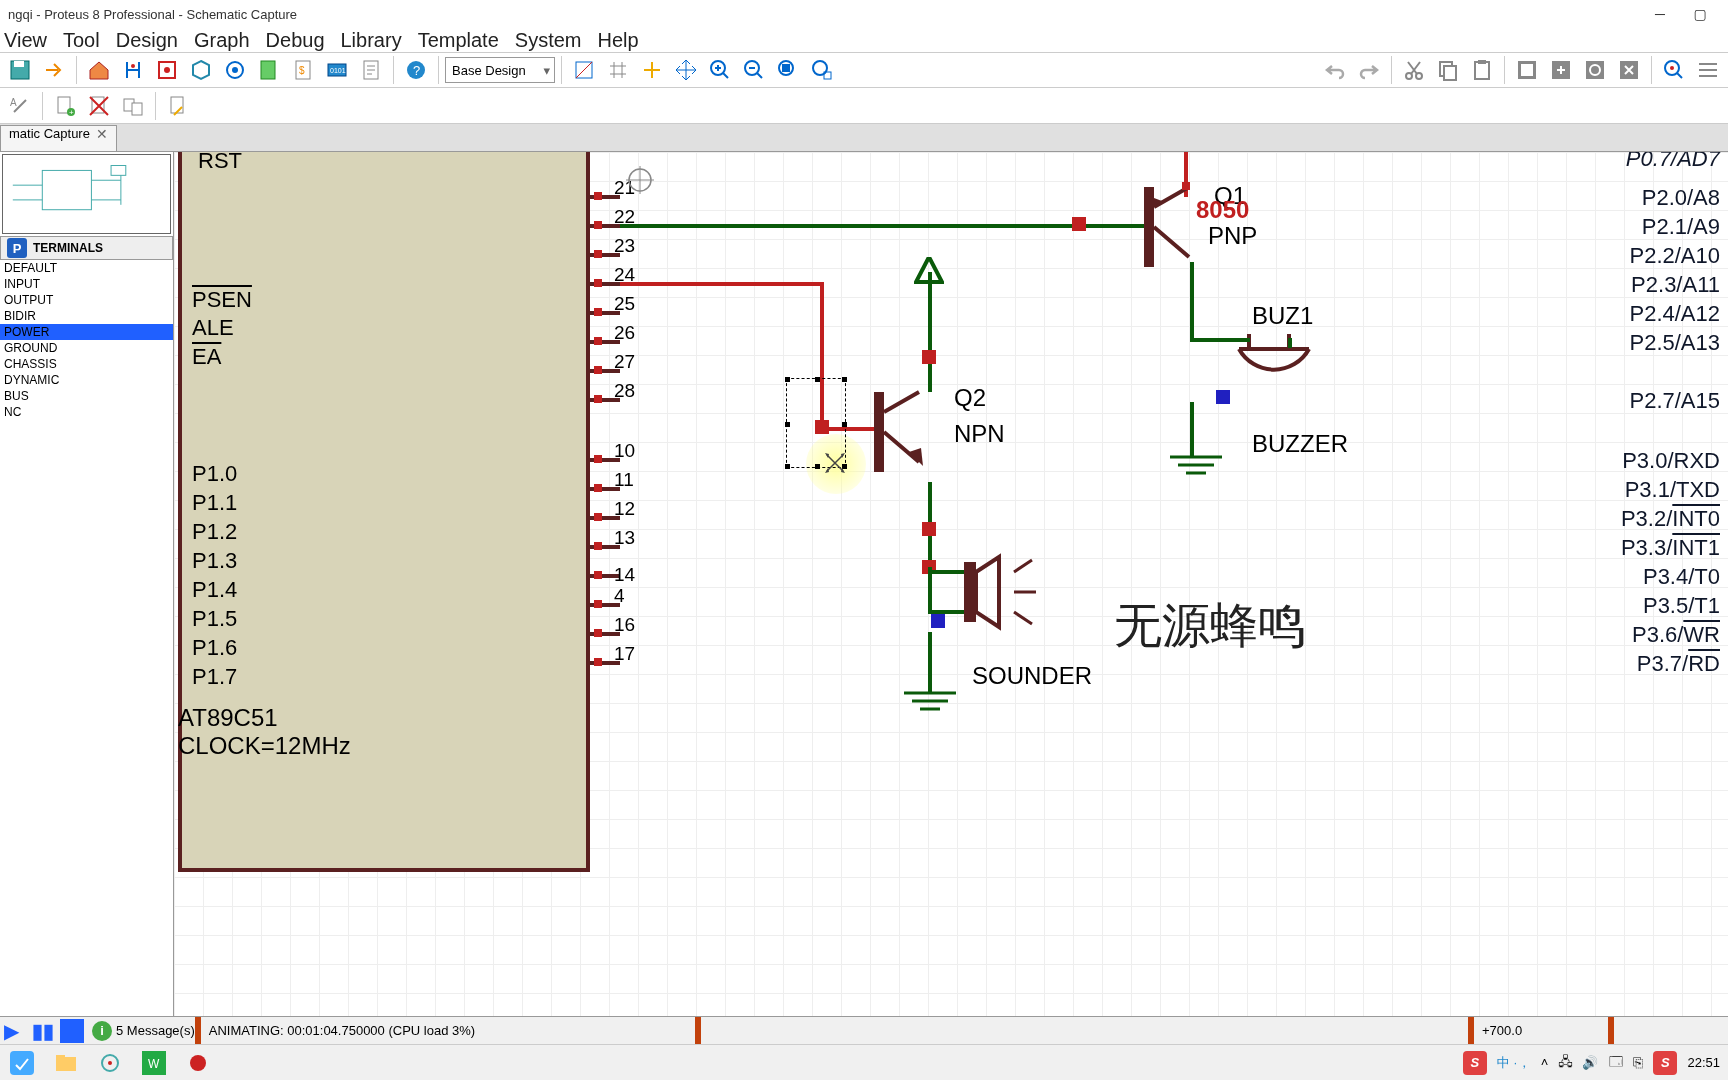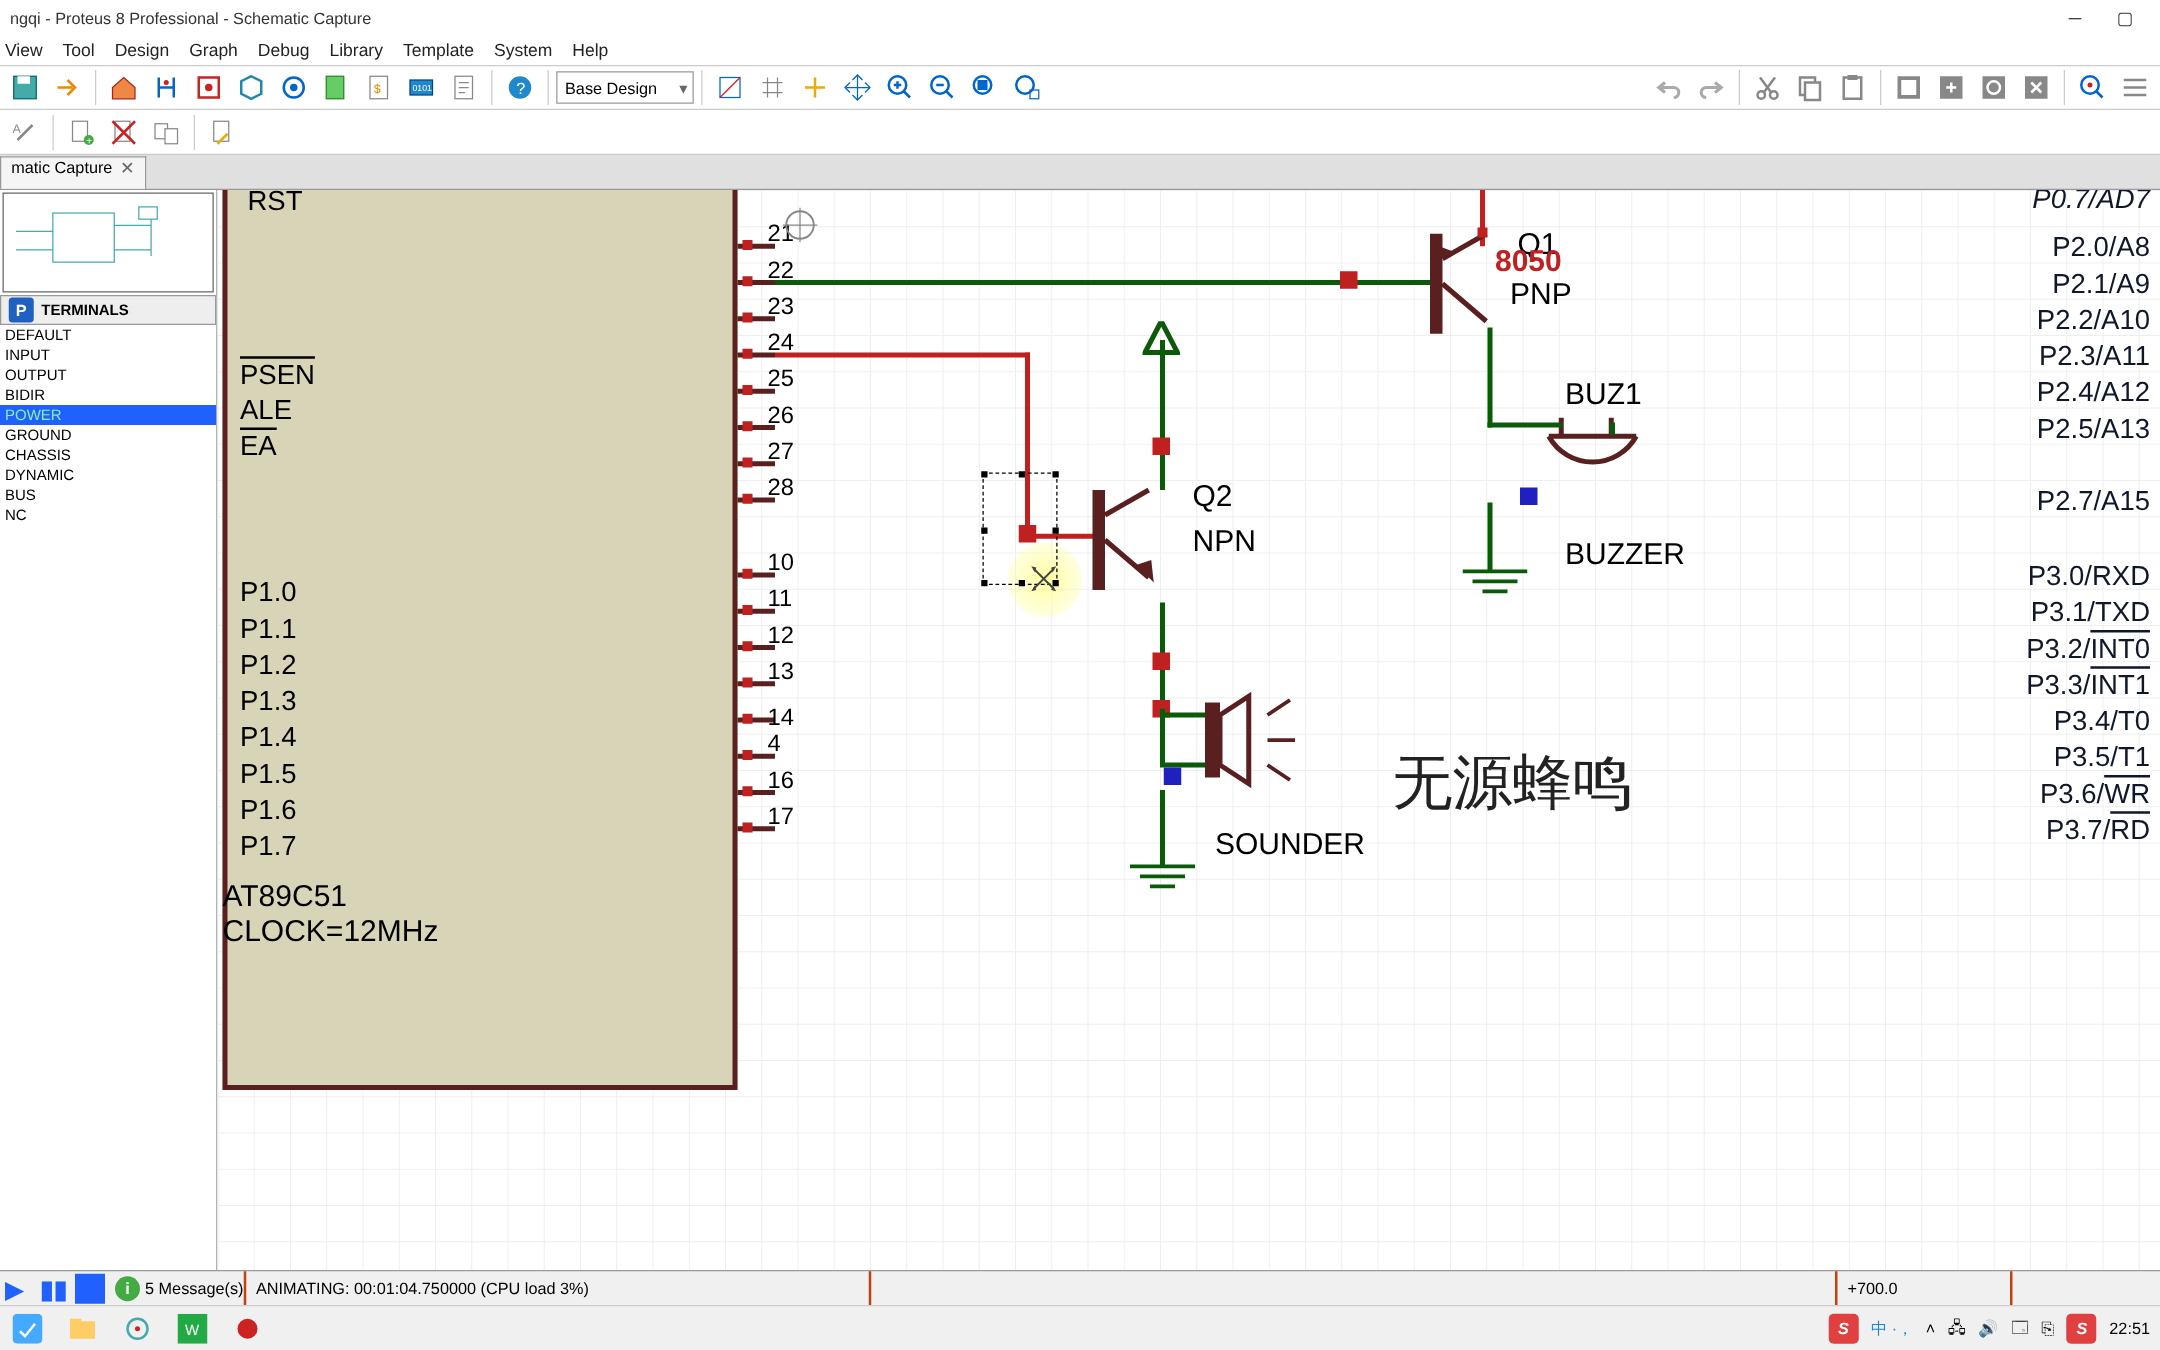--- a/index.html
+++ b/index.html
@@ -1,40 +1,40 @@
 <!DOCTYPE html>
 <html><head>
 <meta charset="utf-8">
 <style>
 *{margin:0;padding:0;box-sizing:border-box;font-family:Arial,sans-serif}
 body{width:1728px;height:1080px;overflow:hidden;background:#fff;position:relative}
 .titlebar{height:28px;background:#fff;display:flex;align-items:center;padding:0 8px;font-size:13px;color:#333}
 .titlebar-spacer{flex:1}
 .win-btn{width:40px;height:28px;display:flex;align-items:center;justify-content:center;font-size:14px}
-.menubar{height:24px;display:flex;align-items:center;padding:0 4px;gap:16px;font-size:14px;color:#222}
+.menubar{height:24px;display:flex;align-items:flex-end;padding:0 4px;gap:16px;font-size:20px;color:#222}
 .menu-item{cursor:pointer}
 .toolbar{height:36px;background:#fff;border-top:1px solid #ccc;border-bottom:1px solid #ccc;display:flex;align-items:center;padding:0 4px;gap:2px}
 .tool-btn{width:32px;height:32px;display:flex;align-items:center;justify-content:center;border:1px solid transparent;cursor:pointer}
 .tool-btn svg{width:24px;height:24px}
 .tool-sep{width:1px;height:28px;background:#ccc;margin:0 4px}
 .combo{height:26px;border:1px solid #999;padding:0 20px 0 6px;font-size:13px;background:#fff;position:relative;display:flex;align-items:center;min-width:110px}
 .combo::after{content:"▾";position:absolute;right:4px;color:#666}
 .toolbar2{height:36px;background:#fff;border-bottom:1px solid #ccc;display:flex;align-items:center;padding:0 4px;gap:2px}
 .tab-strip{height:28px;background:#e0e0e0;display:flex;align-items:flex-end;border-bottom:1px solid #999}
 .tab{height:26px;background:#f5f5f5;border:1px solid #999;border-bottom:none;padding:0 8px;font-size:13px;display:flex;align-items:flex-start;gap:6px}
 .tab-close{font-size:14px;color:#666;cursor:pointer}
 .main{display:flex;height:calc(1080px - 28px - 24px - 36px - 36px - 28px - 28px - 36px)}
 .sidebar{width:174px;border-right:1px solid #999;display:flex;flex-direction:column;background:#fff}
 .preview{height:80px;border:1px solid #666;margin:2px;background:#fff;position:relative}
 .preview svg{width:100%;height:100%}
 .section-hdr{height:24px;background:#eee;border:1px solid #999;display:flex;align-items:center;font-size:12px;font-weight:bold}
 .p-icon{width:20px;height:20px;background:#2060c0;color:#fff;display:flex;align-items:center;justify-content:center;font-weight:bold;border-radius:3px;margin:0 6px;font-size:13px}
 .list{flex:1;font-size:12px;overflow:auto}
 .list-item{padding:1px 4px;cursor:pointer}
-.list-item.sel{background:#2060ff;color:#86efac}
+.list-item.sel{background:#2060ff;color:#000000}
 .canvas{flex:1;position:relative;background:#fff;overflow:hidden}
 .grid{position:absolute;inset:0;background-image:linear-gradient(#eee 1px,transparent 1px),linear-gradient(90deg,#eee 1px,transparent 1px);background-size:29px 29px}
 .chip{position:absolute;left:4px;top:-5px;width:412px;height:725px;background:#d8d4b8;border:4px solid #5a2020}
 .chip-lbl-l{position:absolute;font-size:22px;font-family:Arial;color:#000}
 .chip-lbl-r{position:absolute;right:8px;font-size:22px;font-family:Arial;color:#0f172a;text-align:right}
 .overline{text-decoration:overline}
 .pin{position:absolute;width:30px;height:4px;background:#5a2020}
 .pin-num{position:absolute;font-size:19px;color:#000}
 .pin-sq{position:absolute;width:8px;height:8px;background:#c02020}
 .wire-h{position:absolute;height:4px;background:#0a5a0a}
@@ -47,21 +47,21 @@
 .sel-box{position:absolute;border:1px dashed #000;width:60px;height:90px}
 .node-sq{position:absolute;width:14px;height:14px;background:#c02020}
 .node-blue{position:absolute;width:14px;height:14px;background:#2020c0}
 .big-text{position:absolute;font-size:48px;color:#222;font-family:"Microsoft YaHei",Arial}
 .statusbar{height:28px;border-top:1px solid #999;background:#f0f0f0;display:flex;align-items:center;font-size:13px}
 .sim-ctrl{display:flex;gap:4px;padding:0 4px;align-items:center}
 .play{width:24px;height:24px;color:#2060ff;font-size:20px}
 .pause{width:24px;height:24px;color:#2060ff;font-size:20px}
 .stop{width:24px;height:24px;background:#2060ff}
 .info-i{width:20px;height:20px;background:#4a4;color:#fff;border-radius:50%;display:flex;align-items:center;justify-content:center;font-weight:bold;margin:0 4px}
-.status-cell{border-left:2px solid #c2410c;padding:0 8px;height:100%;display:flex;align-items:center}
+.status-cell{border-left:6px solid #c2410c;padding:0 8px;height:100%;display:flex;align-items:center}
 .taskbar{position:absolute;bottom:0;left:0;right:0;height:36px;background:#f0f0f0;border-top:1px solid #ccc;display:flex;align-items:center;padding:0 8px;gap:16px}
 .tb-icon{width:28px;height:28px;display:flex;align-items:center;justify-content:center}
 .tb-right{margin-left:auto;display:flex;align-items:center;gap:10px;font-size:13px}
 .s-badge{width:24px;height:24px;background:#e04040;color:#fff;border-radius:4px;display:flex;align-items:center;justify-content:center;font-weight:bold;font-style:italic}
 </style>
 </head>
 <body>
 
 <div class="titlebar">
   <span>ngqi - Proteus 8 Professional - Schematic Capture</span>

